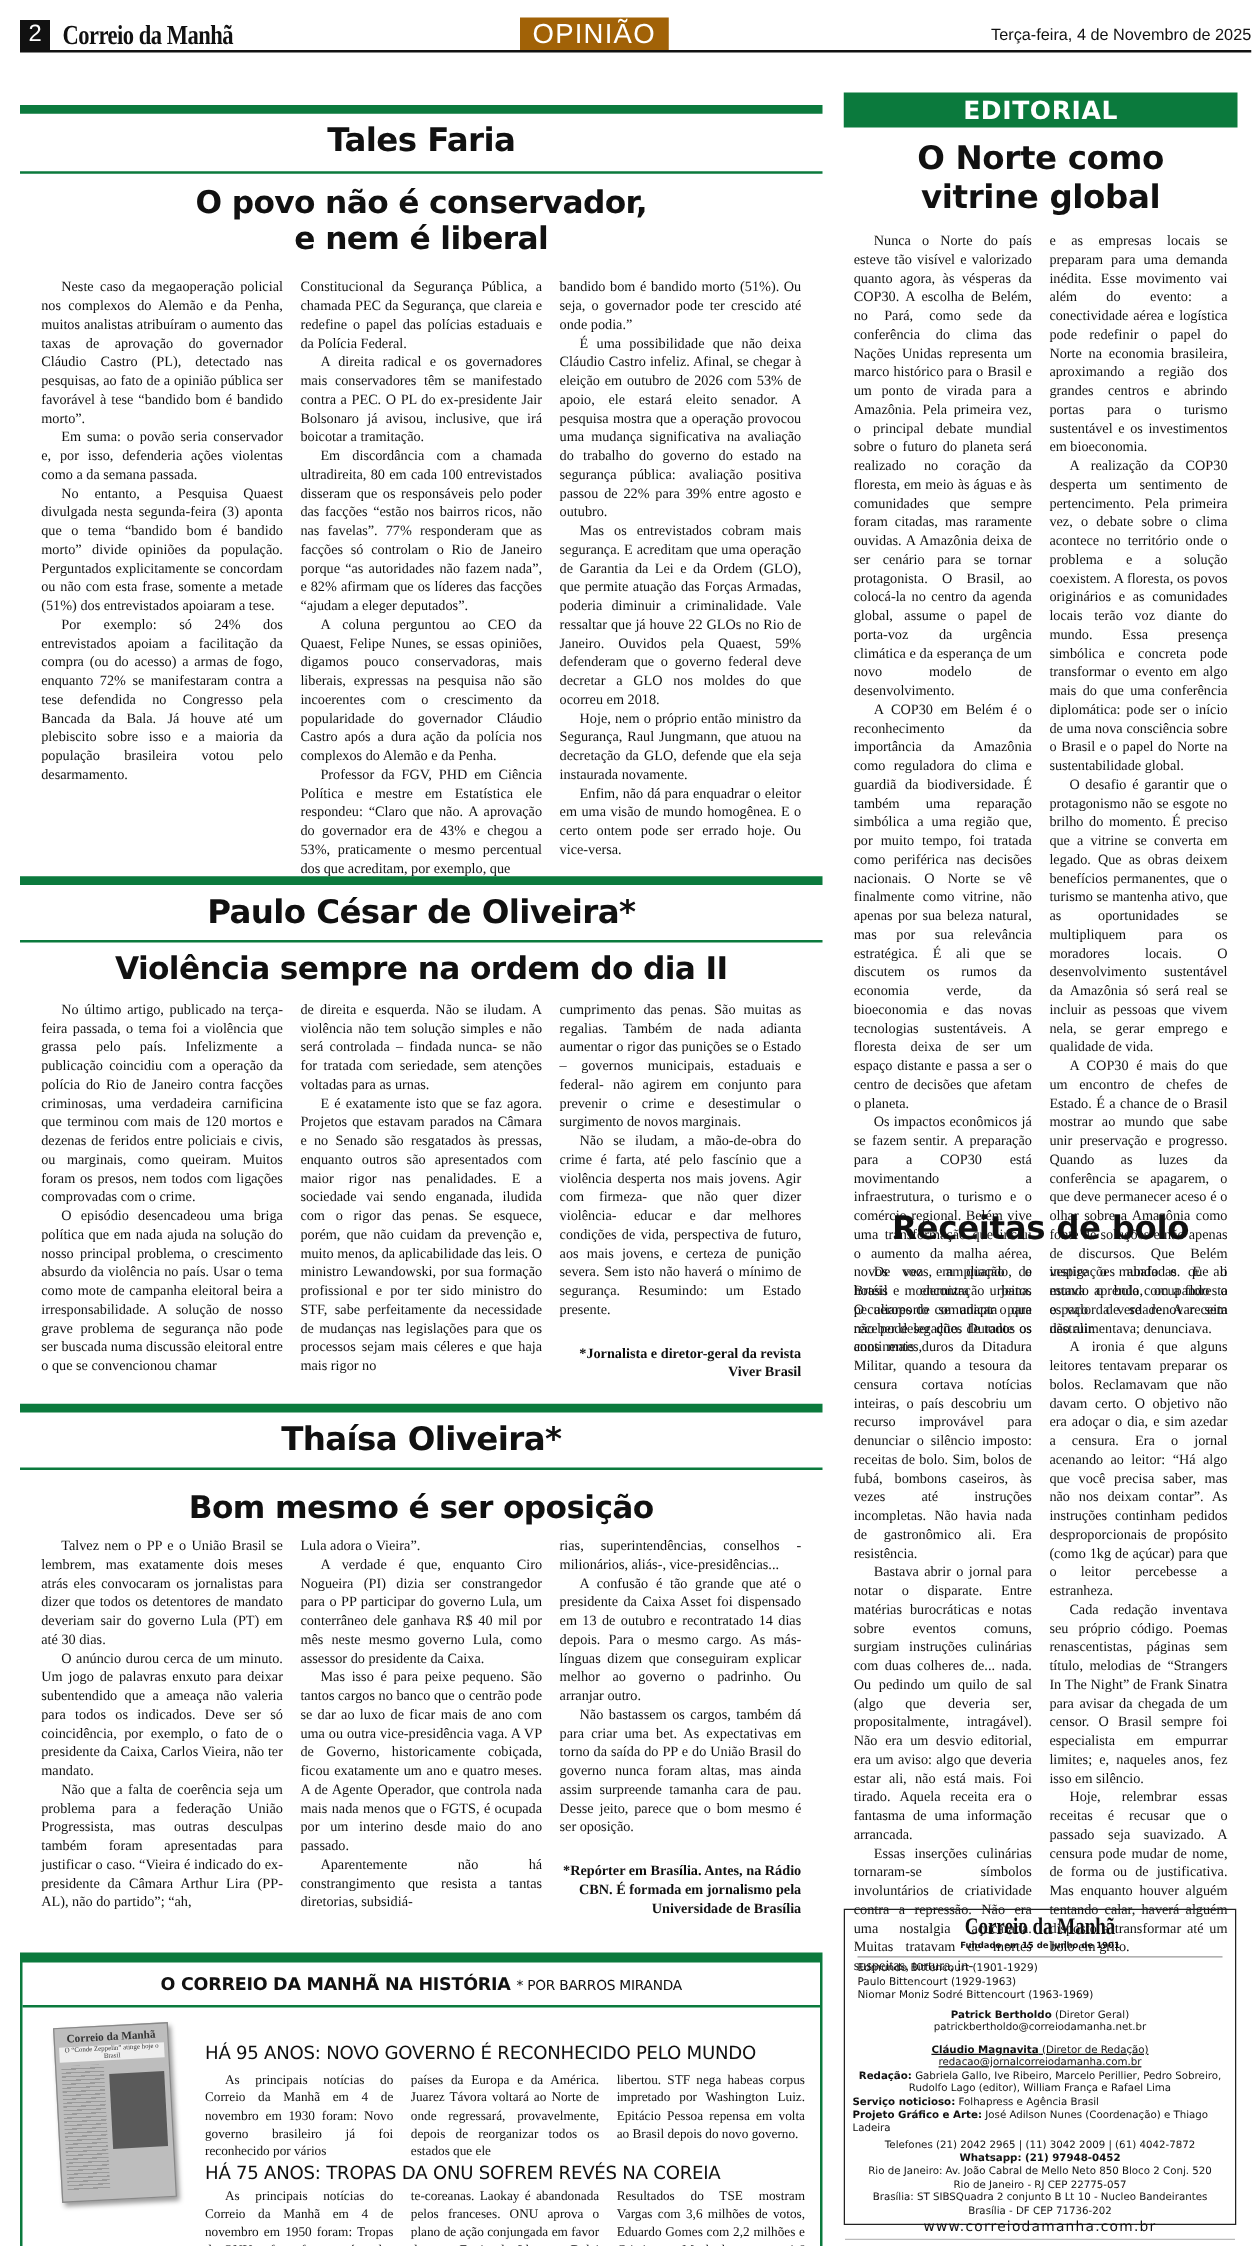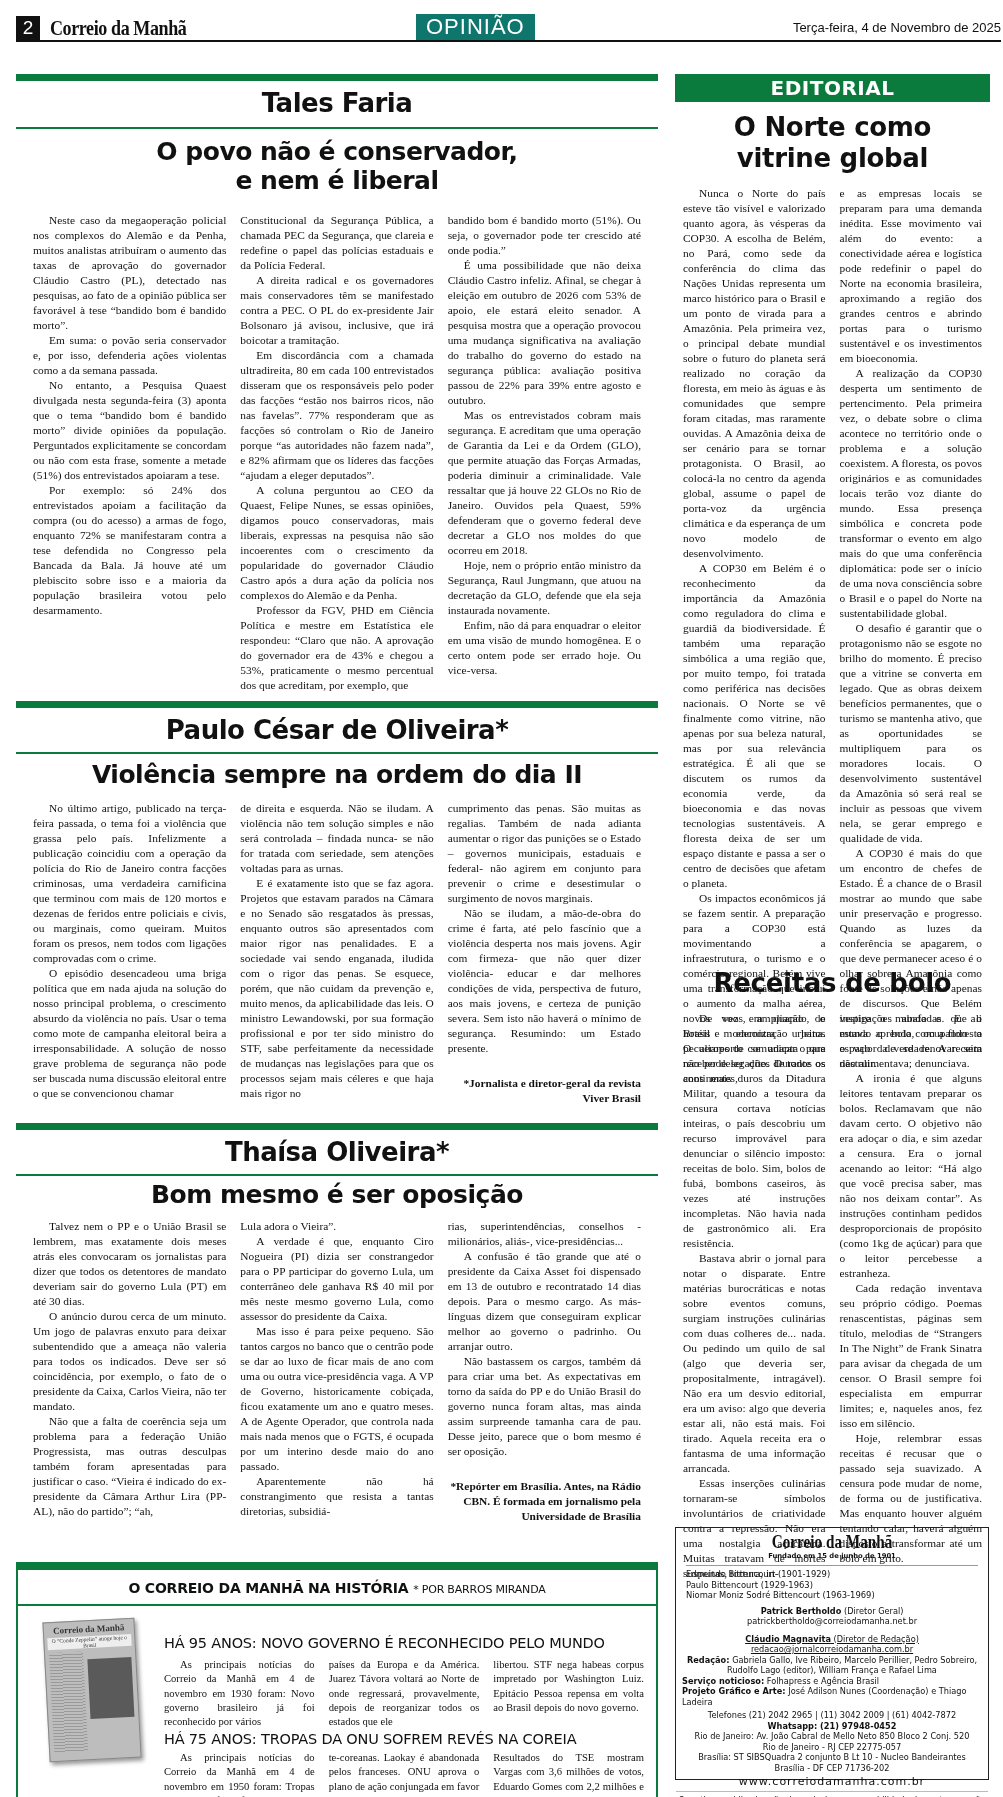--- a/index.html
+++ b/index.html
@@ -5,21 +5,21 @@
   * { box-sizing: border-box; margin: 0; padding: 0; }
   html, body { width: 1003px; height: 1797px; background: #fff; overflow: hidden; }
   body { position: relative; font-family: "Liberation Serif", serif; color: #111; }
 
   
   .masthead { position: absolute; left: 16px; top: 14px; width: 985px; height: 28px; border-bottom: 2px solid #111; }
   .page-num { position: absolute; left: 0; top: 2px; width: 24px; height: 24px; background: #111; color: #fff;
               font-family: "Liberation Sans", sans-serif; font-size: 19px; text-align: center; line-height: 24px; }
   .brand { position: absolute; left: 34px; top: 0px; font-family: "Liberation Serif", serif; font-weight: bold;
            font-size: 22px; letter-spacing: -0.5px; transform: scaleX(0.82); transform-origin: left; line-height: 28px; }
-  .section-tag { position: absolute; left: 400px; top: 0px; height: 26px; padding: 0 10px; background: #0f766e; color: #fff;
+  .section-tag { position: absolute; left: 400px; top: 0px; height: 26px; padding: 0 10px; background: #a16207; color: #fff;
                  font-family: "Liberation Sans", sans-serif; font-size: 22px; letter-spacing: 1px; line-height: 26px; }
   .dateline { position: absolute; right: 0; top: 6px; font-family: "Liberation Sans", sans-serif; font-size: 13px; }
 
   
   .green-bar { background: #0b7a3d; }
   .green-line { background: #0b7a3d; height: 2px; }
   .col-text { font-size: 11.4px; line-height: 15px; text-align: justify; hyphens: auto; }
   .col-text p { text-indent: 16px; }
 
   .article { position: absolute; left: 16px; width: 642px; }
@@ -75,21 +75,21 @@
 </head>
 <body>
 
 <header class="masthead">
   <div class="page-num">2</div>
   <div class="brand">Correio da Manhã</div>
   <div class="section-tag">OPINIÃO</div>
   <div class="dateline">Terça-feira, 4 de Novembro de 2025</div>
 </header>
 
-<article class="article" style="top:74px;">
+<article class="article" style="top:84px;">
   <div class="green-bar art-topbar"></div>
   <div class="art-author" style="margin-top:4px;">Tales Faria</div>
   <div class="green-line" style="margin-top:6px;"></div>
   <h2 class="art-title" style="margin-top:8px;">
     <span>O povo não é conservador,</span><br>
     <span>e nem é liberal</span>
   </h2>
   <div class="art-cols" style="margin-top:18px;">
     <div class="col-text">
       <p>Neste caso da megaoperação policial nos complexos do Alemão e da Penha, muitos analistas atribuíram o aumento das taxas de aprovação do governador Cláudio Castro (PL), detectado nas pesquisas, ao fato de a opinião pública ser favorável à tese “bandido bom é bandido morto”.</p>
@@ -133,21 +133,21 @@
       <p>Não se iludam, a mão-de-obra do crime é farta, até pelo fascínio que a violência desperta nos mais jovens. Agir com firmeza- que não quer dizer violência- educar e dar melhores condições de vida, perspectiva de futuro, aos mais jovens, e certeza de punição severa. Sem isto não haverá o mínimo de segurança. Resumindo: um Estado presente.</p>
       <div class="signature" style="margin-top:20px;">*Jornalista e diretor-geral da revista Viver Brasil</div>
     </div>
   </div>
 </article>
 
 <article class="article" style="top:1123px;">
   <div class="green-bar art-topbar"></div>
   <div class="art-author" style="margin-top:4px;">Thaísa Oliveira*</div>
   <div class="green-line" style="margin-top:4px;"></div>
-  <h2 class="art-title" style="margin-top:4px;">Bom mesmo é ser oposição</h2>
+  <h2 class="art-title" style="margin-top:15px;">Bom mesmo é ser oposição</h2>
   <div class="art-cols" style="margin-top:10px;">
     <div class="col-text">
       <p>Talvez nem o PP e o União Brasil se lembrem, mas exatamente dois meses atrás eles convocaram os jornalistas para dizer que todos os detentores de mandato deveriam sair do governo Lula (PT) em até 30 dias.</p>
       <p>O anúncio durou cerca de um minuto. Um jogo de palavras enxuto para deixar subentendido que a ameaça não valeria para todos os indicados. Deve ser só coincidência, por exemplo, o fato de o presidente da Caixa, Carlos Vieira, não ter mandato.</p>
       <p>Não que a falta de coerência seja um problema para a federação União Progressista, mas outras desculpas também foram apresentadas para justificar o caso. “Vieira é indicado do ex-presidente da Câmara Arthur Lira (PP-AL), não do partido”; “ah,</p>
     </div>
     <div class="col-text">
       <p style="text-indent:0">Lula adora o Vieira”.</p>
       <p>A verdade é que, enquanto Ciro Nogueira (PI) dizia ser constrangedor para o PP participar do governo Lula, um conterrâneo dele ganhava R$ 40 mil por mês neste mesmo governo Lula, como assessor do presidente da Caixa.</p>
       <p>Mas isso é para peixe pequeno. São tantos cargos no banco que o centrão pode se dar ao luxo de ficar mais de ano com uma ou outra vice-presidência vaga. A VP de Governo, historicamente cobiçada, ficou exatamente um ano e quatro meses. A de Agente Operador, que controla nada mais nada menos que o FGTS, é ocupada por um interino desde maio do ano passado.</p>

